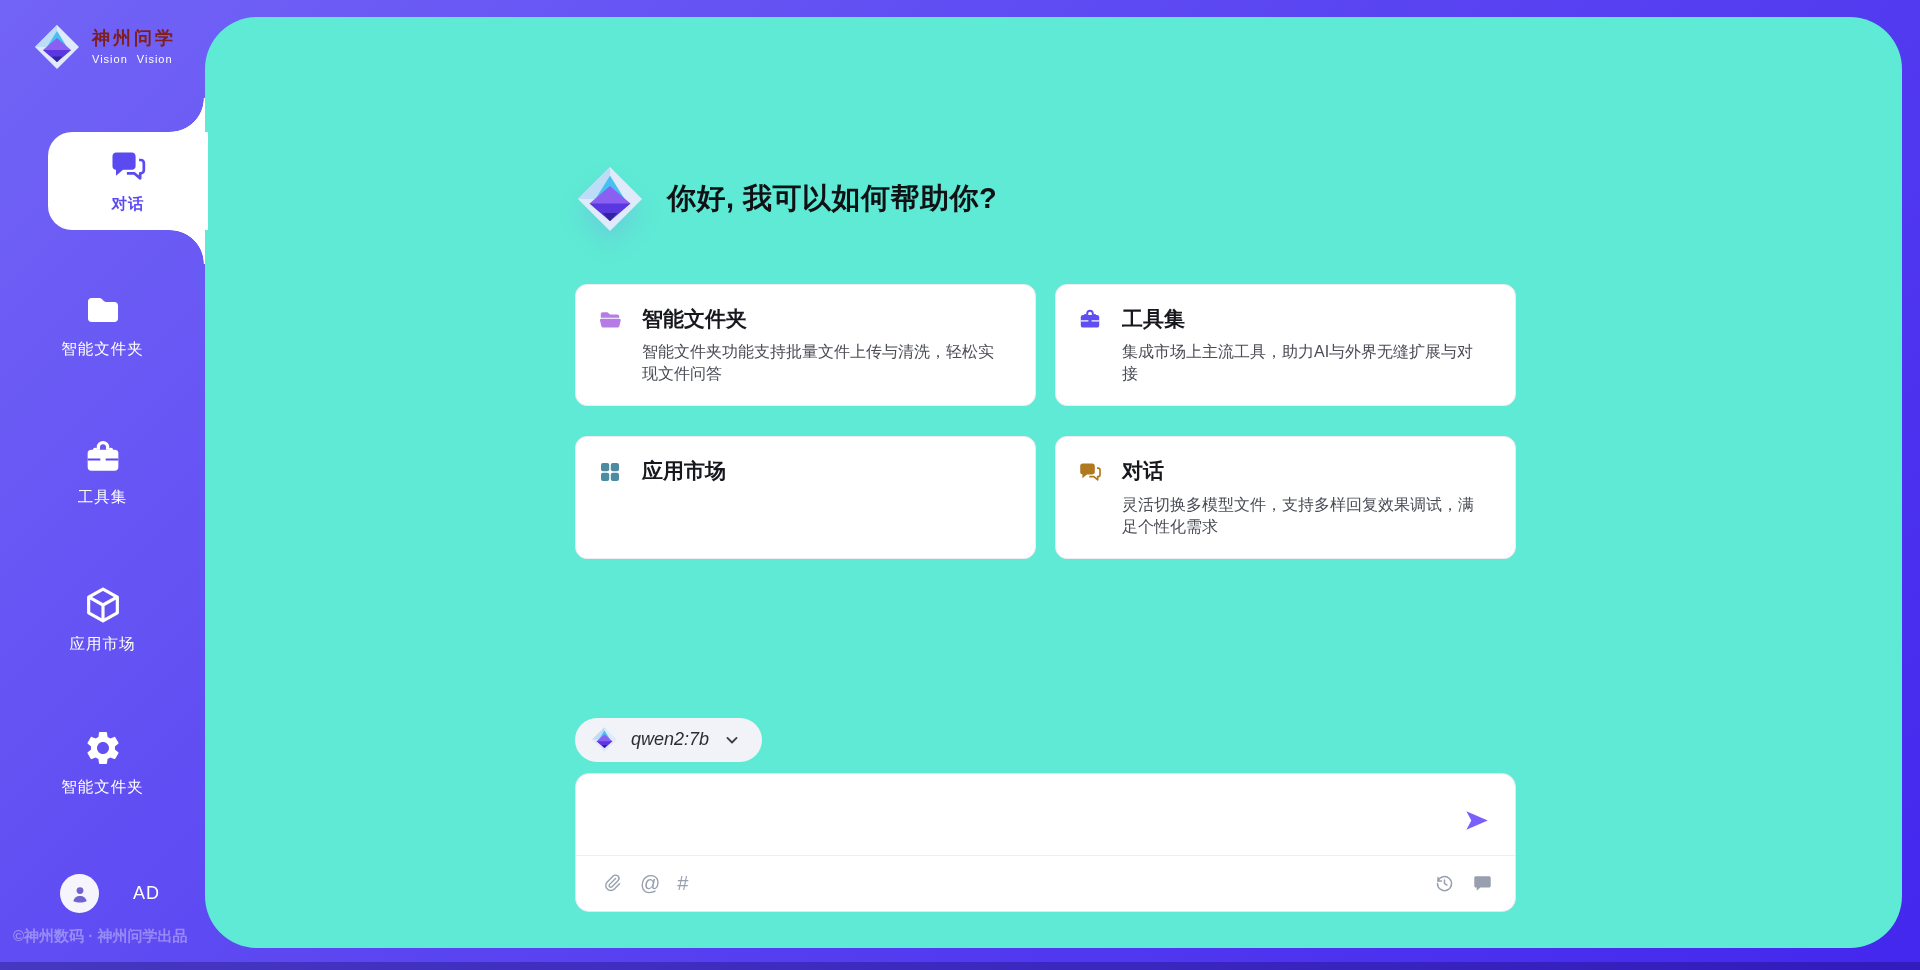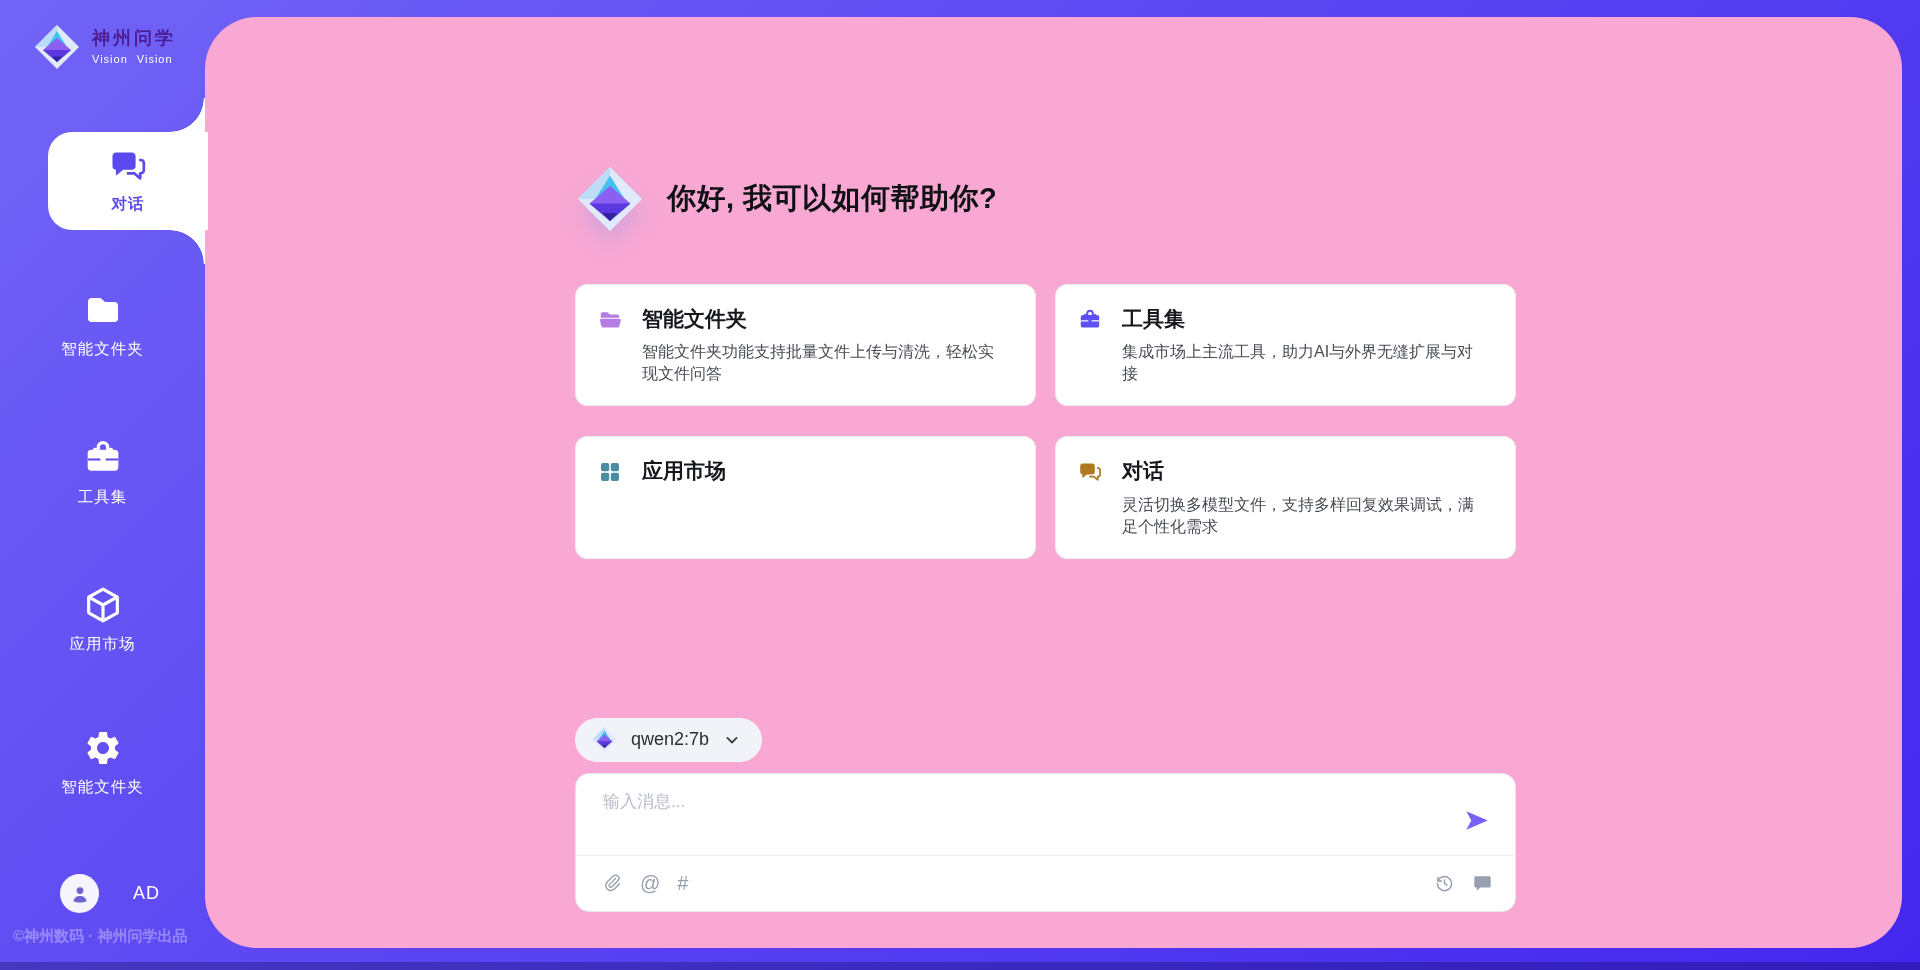--- a/index.html
+++ b/index.html
@@ -7,28 +7,28 @@
   body {
     position:relative;
     background:linear-gradient(135deg,#7264f6 0%,#5b46f2 45%,#4427ee 100%);
   }
   svg { display:block; }
 
   
   .bottom-bar { position:absolute; left:0; bottom:0; width:100%; height:8px; background:rgba(5,0,60,.28); z-index:3; }
 
   
-  .content { position:absolute; left:205px; top:17px; right:18px; bottom:22px; background:#f9a8d4; border-radius:52px; z-index:1; }
+  .content { position:absolute; left:205px; top:17px; right:18px; bottom:22px; background:#5eead4; border-radius:52px; z-index:1; }
 
   
   .sidebar { position:absolute; left:0; top:0; width:205px; height:100%; z-index:2; }
 
   .brand { position:absolute; left:33px; top:23px; display:flex; align-items:center; gap:11px; }
   .brand .diamond { width:48px; height:48px; }
-  .brand-name { color:#4c1d95; font-size:18px; font-weight:700; letter-spacing:3px; line-height:1; }
+  .brand-name { color:#7f1d1d; font-size:18px; font-weight:700; letter-spacing:3px; line-height:1; }
   .brand-sub { color:#fff; font-size:11px; letter-spacing:1px; word-spacing:5px; margin-top:7px; line-height:1; }
 
   .nav-item { position:absolute; left:0; width:205px; display:flex; flex-direction:column; align-items:center; gap:9px; cursor:pointer; }
   .nav-item .nav-ic { width:40px; height:40px; color:#fff; }
   .nav-item .nav-label { color:#fff; font-size:15.5px; font-weight:500; letter-spacing:1px; }
 
   .nav-active { position:absolute; left:48px; width:160px; top:132px; height:98px; background:#fff; border-radius:24px 0 0 24px; display:flex; flex-direction:column; align-items:center; justify-content:center; gap:9px; cursor:pointer; }
   .nav-active .nav-ic { width:38px; height:38px; color:#5b4af0; }
   .nav-active .nav-label { color:#5b4af0; font-size:15.5px; font-weight:600; letter-spacing:1px; }
   .fillet { position:absolute; right:0; width:35px; height:34px; }
@@ -57,21 +57,21 @@
   .card-ic { width:24px; height:24px; flex:none; margin-top:2px; }
   .card-title { font-size:21px; font-weight:700; color:#17181d; line-height:1.25; }
   .card-desc { margin-top:9px; font-size:16px; color:#4a4c55; line-height:22px; }
   .ic-folder-open { color:#b57ce5; }
   .ic-toolbox { color:#5f4ef2; --slit:#fff; }
   .ic-grid { color:#4d8ba0; }
   .ic-chat-amber { color:#b0791f; }
 
   .model-pill { margin-top:159px; height:44px; width:fit-content; padding:0 20px 0 16px; background:#f2f3f8; border-radius:22px; display:flex; align-items:center; gap:13px; cursor:pointer; }
   .model-pill .diamond { width:27px; height:27px; }
-  .model-name { font-size:18px; color:#2c2d33; }
+  .model-name { font-size:18px; color:#2c2d33;font-style:italic; }
   .chev { width:20px; height:20px; color:#3c3d45; }
 
   .composer { margin-top:11px; height:139px; border:1px solid #e6e7ee; border-radius:14px; background:#fff; position:relative; display:flex; flex-direction:column; }
   .compose-top { height:81px; padding:16px 70px 0 27px; }
   .compose-top textarea { width:100%; height:56px; border:none; outline:none; resize:none; background:transparent; font-family:"Liberation Sans",sans-serif; font-size:17px; color:#33343c; }
   .compose-top textarea::placeholder { color:#b9bcc8; }
   .send-btn { position:absolute; right:25px; top:33px; width:27px; height:27px; color:#7b5ffa; cursor:pointer; }
   .compose-toolbar { flex:1; border-top:1px solid #edeef3; display:flex; align-items:center; padding:0 22px 0 26px; gap:17px; }
   .tool-ic { width:21px; height:21px; color:#98a0b0; cursor:pointer; }
   .tool-glyph { font-size:20px; color:#98a0b0; line-height:1; cursor:pointer; }
@@ -158,21 +158,20 @@
         <polygon points="19,33.6 29,33.6 24,39" fill="#31249f"></polygon>
       </svg>
       <span class="model-name">qwen2:7b</span>
       <svg class="chev" viewBox="0 0 24 24" fill="none" stroke="currentColor" stroke-width="2.2" stroke-linecap="round" stroke-linejoin="round">
           <path d="M6.5 9.5L12 15l5.5-5.5"></path>
         </svg>
     </div>
 
     <div class="composer">
       <div class="compose-top">
-        <textarea placeholder="输入消息..." style=""></textarea>
         <svg class="send-btn" viewBox="0 0 24 24" fill="currentColor">
             <path d="M3 3.8L22 12 3 20.2 7.4 12 3 3.8z"></path>
           </svg>
       </div>
       <div class="compose-toolbar">
         <svg class="tool-ic" viewBox="0 0 24 24" fill="none" stroke="currentColor" stroke-width="1.6" stroke-linecap="round">
           <path d="M15.5 6.2l-6.8 6.8a1.9 1.9 0 0 0 2.7 2.7l6.8-6.8a3.8 3.8 0 0 0-5.4-5.4L6 10.3a5.7 5.7 0 0 0 8.1 8.1l6-6"></path>
         </svg>
         <span class="tool-glyph">@</span>
         <span class="tool-glyph">#</span>

